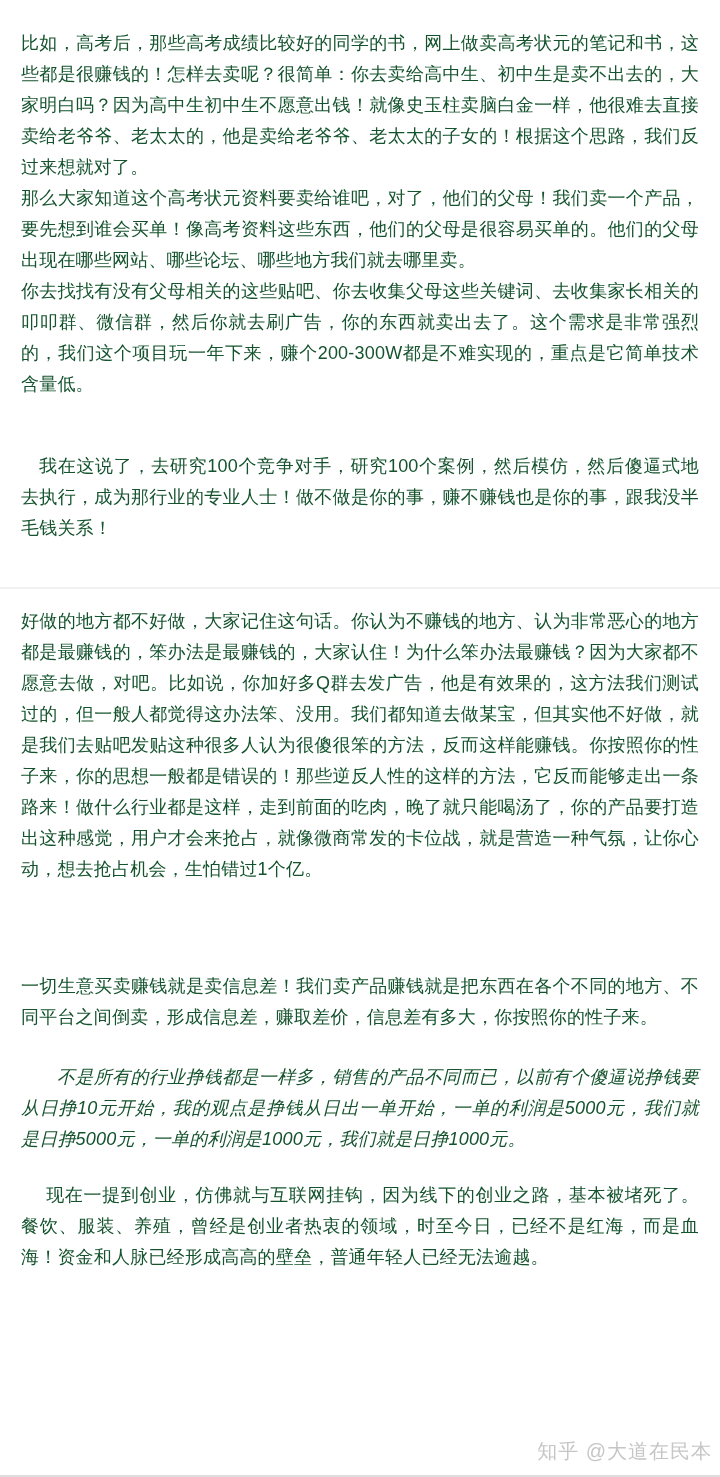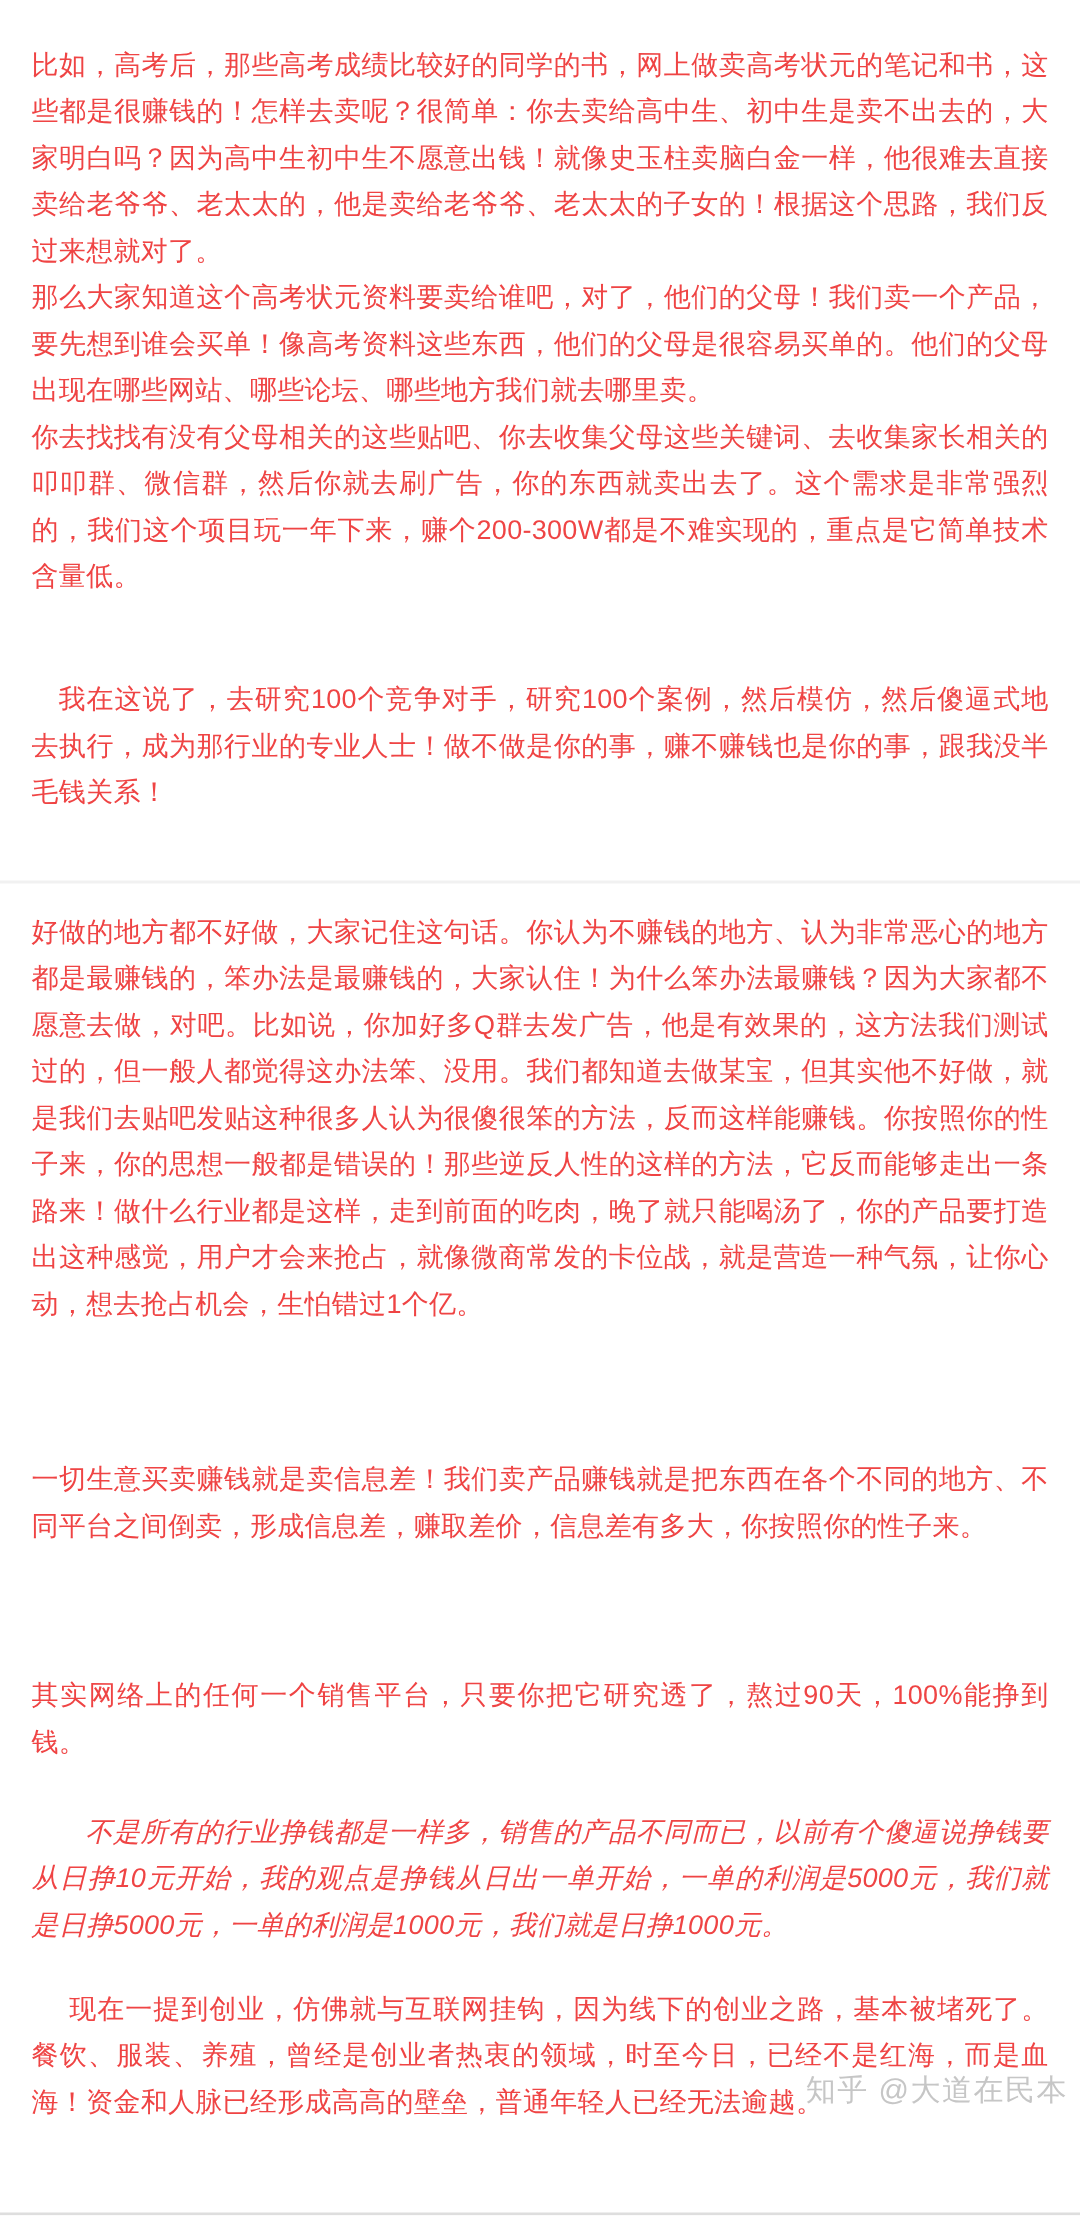--- a/index.html
+++ b/index.html
@@ -15,21 +15,21 @@
     overflow: hidden;
     font-family: "Liberation Sans", sans-serif;
   }
   .content {
     padding: 28px 21px 0 21px;
   }
   .para {
     margin: 0;
     font-size: 18px;
     line-height: 31px;
-    color: #ef4444;
+    color: #14532d;
     text-align: justify;
     letter-spacing: 0.2px;
     word-break: break-all;
   }
   .indent-1  { text-indent: 1em; }
   .indent-15 { text-indent: 1.4em; }
   .indent-2  { text-indent: 2em; font-style: italic; }
   .gap-51 { margin-top: 51px; }
   .gap-33 { margin-top: 33px; }
   .gap-86 { margin-top: 86px; }
@@ -37,21 +37,21 @@
   .gap-29 { margin-top: 29px; }
   .gap-25 { margin-top: 25px; }
   .section-divider {
     height: 2px;
     background: #f1f1f1;
     border: none;
     margin: 43px -21px 17px -21px;
   }
   .watermark {
     position: absolute;
-    top: 1383px;
+    top: 1440px;
     right: 8px;
     font-size: 20px;
     line-height: 22px;
     color: #c6c6c6;
     letter-spacing: 1px;
     white-space: nowrap;
     pointer-events: none;
   }
   .bottom-divider {
     position: absolute;
@@ -67,21 +67,20 @@
 
 <div class="page">
   <div class="content">
     <p class="para">比如，高考后，那些高考成绩比较好的同学的书，网上做卖高考状元的笔记和书，这些都是很赚钱的！怎样去卖呢？很简单：你去卖给高中生、初中生是卖不出去的，大家明白吗？因为高中生初中生不愿意出钱！就像史玉柱卖脑白金一样，他很难去直接卖给老爷爷、老太太的，他是卖给老爷爷、老太太的子女的！根据这个思路，我们反过来想就对了。</p>
     <p class="para">那么大家知道这个高考状元资料要卖给谁吧，对了，他们的父母！我们卖一个产品，要先想到谁会买单！像高考资料这些东西，他们的父母是很容易买单的。他们的父母出现在哪些网站、哪些论坛、哪些地方我们就去哪里卖。</p>
     <p class="para">你去找找有没有父母相关的这些贴吧、你去收集父母这些关键词、去收集家长相关的叩叩群、微信群，然后你就去刷广告，你的东西就卖出去了。这个需求是非常强烈的，我们这个项目玩一年下来，赚个200-300W都是不难实现的，重点是它简单技术含量低。</p>
     <p class="para gap-51 indent-1">我在这说了，去研究100个竞争对手，研究100个案例，然后模仿，然后傻逼式地去执行，成为那行业的专业人士！做不做是你的事，赚不赚钱也是你的事，跟我没半毛钱关系！</p>
     <hr class="section-divider">
     <p class="para">好做的地方都不好做，大家记住这句话。你认为不赚钱的地方、认为非常恶心的地方都是最赚钱的，笨办法是最赚钱的，大家认住！为什么笨办法最赚钱？因为大家都不愿意去做，对吧。比如说，你加好多Q群去发广告，他是有效果的，这方法我们测试过的，但一般人都觉得这办法笨、没用。我们都知道去做某宝，但其实他不好做，就是我们去贴吧发贴这种很多人认为很傻很笨的方法，反而这样能赚钱。你按照你的性子来，你的思想一般都是错误的！那些逆反人性的这样的方法，它反而能够走出一条路来！做什么行业都是这样，走到前面的吃肉，晚了就只能喝汤了，你的产品要打造出这种感觉，用户才会来抢占，就像微商常发的卡位战，就是营造一种气氛，让你心动，想去抢占机会，生怕错过1个亿。</p>
     <p class="para gap-86">一切生意买卖赚钱就是卖信息差！我们卖产品赚钱就是把东西在各个不同的地方、不同平台之间倒卖，形成信息差，赚取差价，信息差有多大，你按照你的性子来。</p>
-    <p class="para gap-82">其实网络上的任何一个销售平台，只要你把它研究透了，熬过90天，100%能挣到钱。</p>
     <p class="para gap-29 indent-2">不是所有的行业挣钱都是一样多，销售的产品不同而已，以前有个傻逼说挣钱要从日挣10元开始，我的观点是挣钱从日出一单开始，一单的利润是5000元，我们就是日挣5000元，一单的利润是1000元，我们就是日挣1000元。</p>
     <p class="para gap-25 indent-15">现在一提到创业，仿佛就与互联网挂钩，因为线下的创业之路，基本被堵死了。餐饮、服装、养殖，曾经是创业者热衷的领域，时至今日，已经不是红海，而是血海！资金和人脉已经形成高高的壁垒，普通年轻人已经无法逾越。</p>
   </div>
 
   <div class="watermark">知乎 @大道在民本</div>
 
   <div class="bottom-divider"></div>
 </div>
 
 </body></html>

